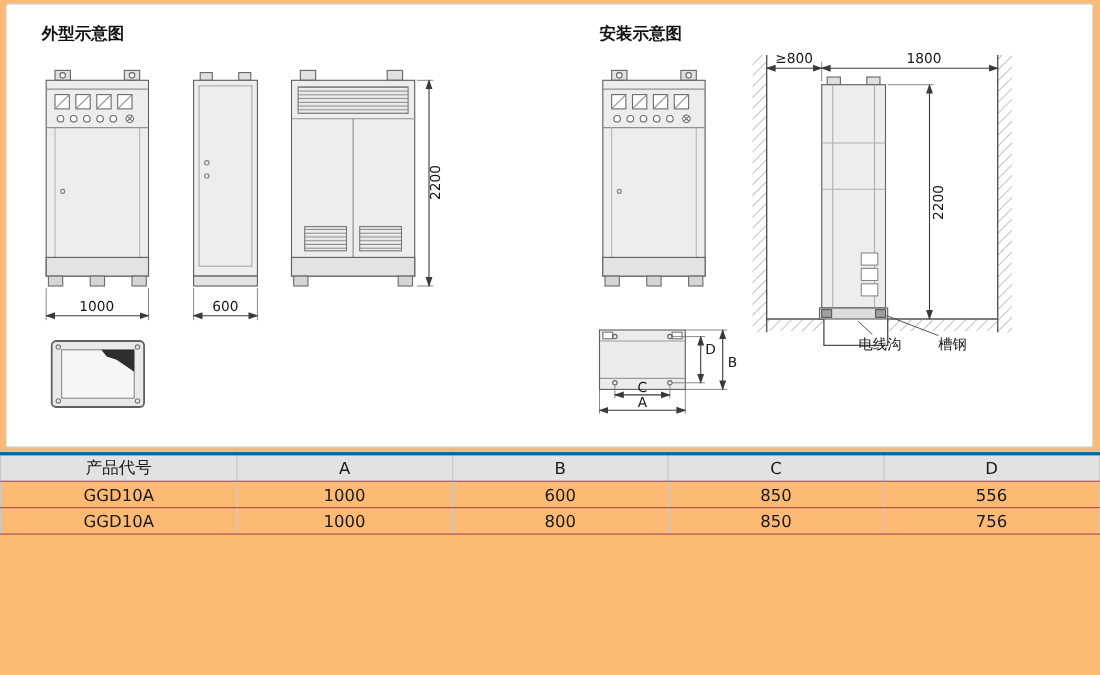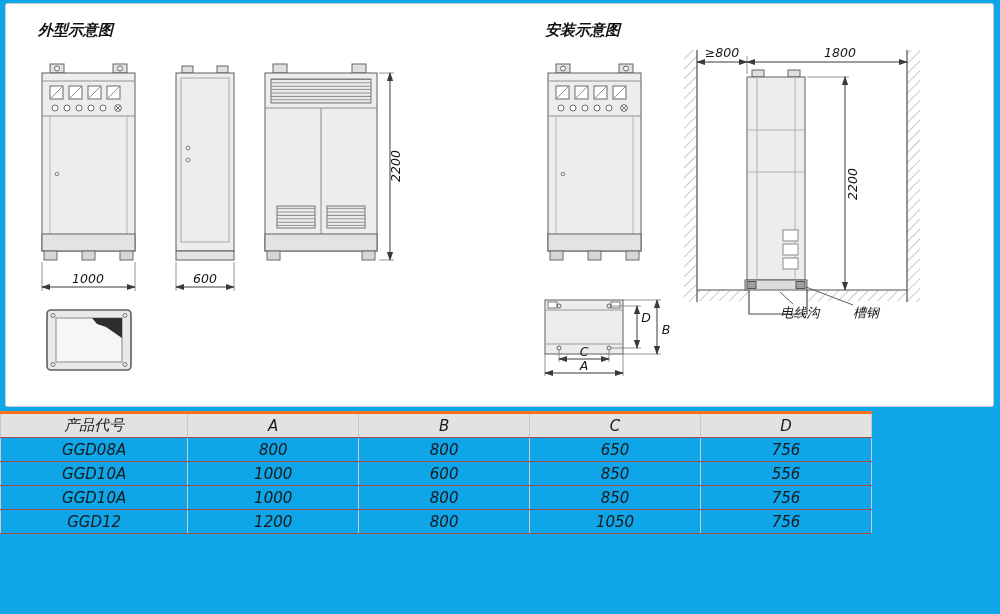--- a/index.html
+++ b/index.html
@@ -1,32 +1,32 @@
 <!DOCTYPE html>
 <html><head>
 <meta charset="utf-8">
 <style>
   html, body { margin: 0; padding: 0; background: #ffffff; }
   .page {
     width: 1000px; height: 614px; position: relative; overflow: hidden;
-    background: #0ea5e9; font-family: "DejaVu Sans", sans-serif; font-style: italic;
+    background: #fdba74; font-family: "DejaVu Sans", sans-serif;
   }
   svg.drawings { display: block; }
   svg text { font-family: "DejaVu Sans", sans-serif; }
   .title-text { font-size: 15px; font-weight: bold; fill: #111111; }
   .dim-text   { font-size: 12.5px; fill: #161616; text-anchor: middle; }
   .cn-label   { font-size: 13px;  fill: #161616; text-anchor: middle; }
   .dim-line { stroke: #3a3a3a; stroke-width: 1; fill: none; }
   .ext-line { stroke: #7a7a7a; stroke-width: 0.8; fill: none; }
   .lead-line { stroke: #4f4f4f; stroke-width: 0.9; fill: none; }
 
   table.spec {
-    width: 872px; border-collapse: collapse; table-layout: fixed;
+    width: 1000px; border-collapse: collapse; table-layout: fixed;
     font-size: 15px; color: #1a1a1a; margin-top: 1px;
-    border-top: 3px solid #f97316;
+    border-top: 3px solid #0369a1;
   }
   table.spec th, table.spec td {
     height: 23px; padding: 0; text-align: center; font-weight: 400;
     border-left: 1px solid #c9c9c9; border-right: 1px solid #c9c9c9;
     border-top: 1px solid #a5494d; border-bottom: 1px solid #a5494d;
   }
   table.spec thead th { background: #e2e2e2; }
 </style>
 </head>
 <body>
@@ -235,43 +235,29 @@
       <tr>
         <th>产品代号</th>
         <th>A</th>
         <th>B</th>
         <th>C</th>
         <th>D</th>
       </tr>
     </thead>
     <tbody>
       <tr>
-        <td>GGD08A</td>
-        <td>800</td>
-        <td>800</td>
-        <td>650</td>
-        <td>756</td>
-      </tr>
-      <tr>
         <td>GGD10A</td>
         <td>1000</td>
         <td>600</td>
         <td>850</td>
         <td>556</td>
       </tr>
       <tr>
         <td>GGD10A</td>
         <td>1000</td>
         <td>800</td>
         <td>850</td>
         <td>756</td>
       </tr>
-      <tr>
-        <td>GGD12</td>
-        <td>1200</td>
-        <td>800</td>
-        <td>1050</td>
-        <td>756</td>
-      </tr>
     </tbody>
   </table>
 
 </div>
 
 </body></html>

